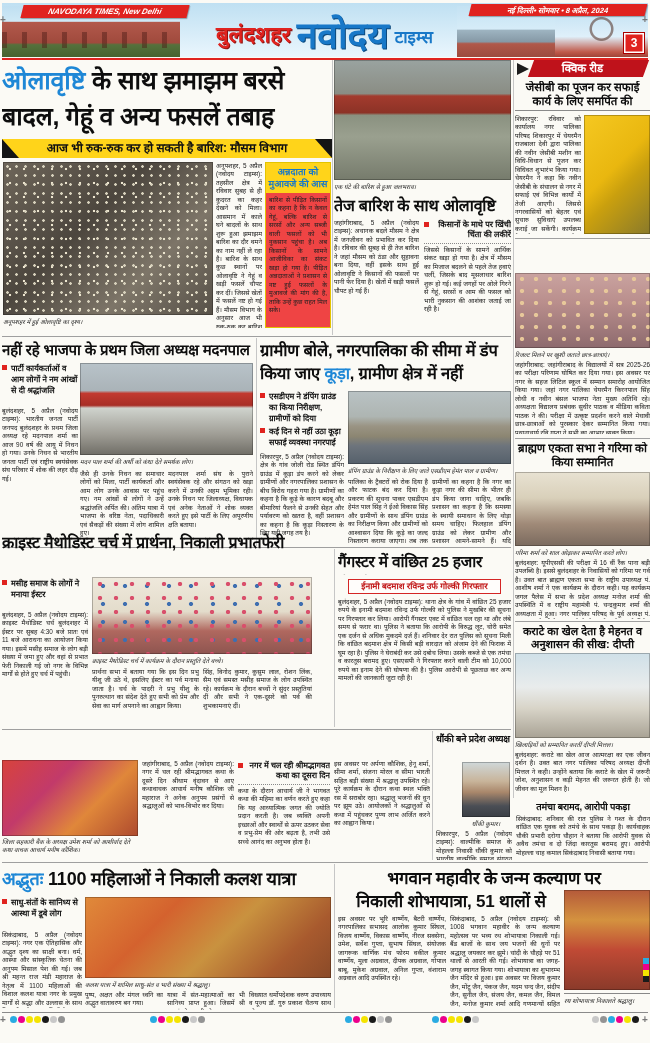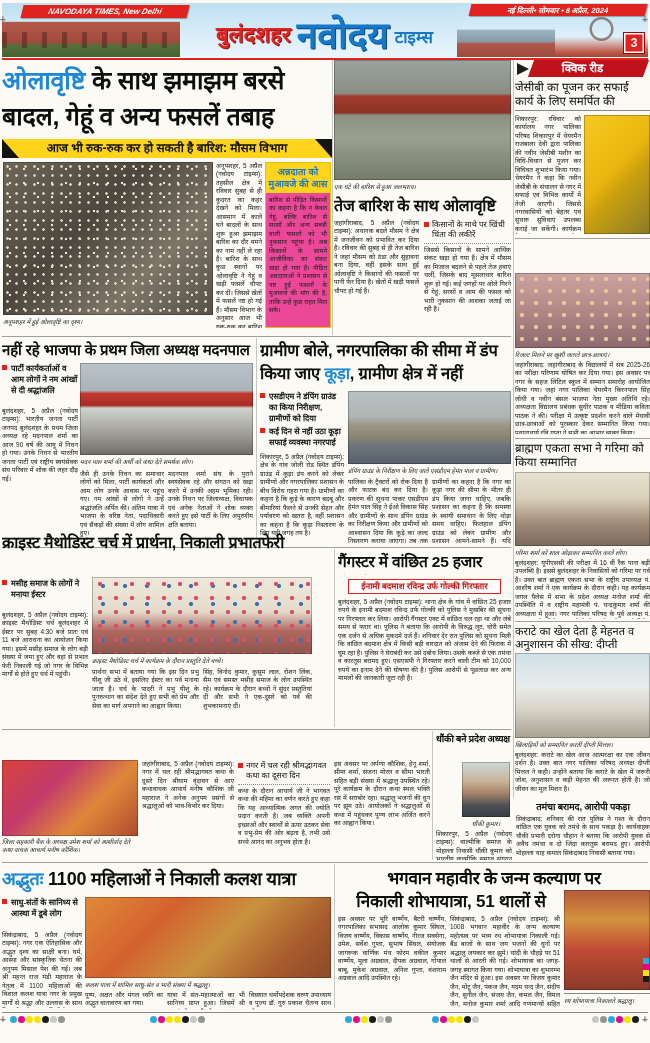--- a/index.html
+++ b/index.html
@@ -21,29 +21,29 @@
 .m-title{position:absolute;left:180px;top:6px;width:285px;height:48px;display:flex;align-items:center;justify-content:center;gap:6px;white-space:nowrap}
 .m-city{font-size:22px;font-weight:700;color:#e0231f;text-shadow:1px 1px 0 #8c1410}
 .m-paper{font-size:37px;font-weight:900;color:#1878c8;text-shadow:1px 1px 0 #0d4a7e}
 .m-suffix{font-size:17px;font-weight:800;color:#1878c8;align-self:flex-end;padding-bottom:9px}
 .ribbon{position:absolute;background:#e0231f;color:#fff;font-weight:700;display:flex;align-items:center;justify-content:center;transform:skewX(-14deg);box-shadow:1px 1px 1px rgba(0,0,0,.3)}
 .pageno{position:absolute;left:624px;top:33px;width:20px;height:20px;background:#e0231f;color:#fff;font-size:12px;font-weight:800;display:flex;align-items:center;justify-content:center;box-shadow:inset 0 0 0 1.5px #fff,0 0 0 1px #a00}
 .redrule{position:absolute;left:2px;top:58px;width:646px;height:2px;background:#e0231f}
 .strap{position:absolute;left:2px;top:139px;width:330px;height:19px;background:#ffd41a;font-size:12px;font-weight:800;color:#111;text-align:center;line-height:19px;overflow:hidden}
 .strap::before{content:"";position:absolute;left:0;top:0;border-bottom:19px solid #141414;border-right:17px solid transparent}
 .strap::after{content:"";position:absolute;right:0;top:0;border-top:19px solid #141414;border-left:17px solid transparent}
-.annbox{position:absolute;left:265px;top:162px;width:66px;height:166px;background:#ec4899;border:1px solid #e3c400;overflow:hidden}
+.annbox{position:absolute;left:265px;top:162px;width:66px;height:166px;background:#ef4444;border:1px solid #e3c400;overflow:hidden}
 .annbox .bt{background:#ffd41a;color:#1878c8;font-size:9.5px;font-weight:800;text-align:center;line-height:1.25;padding:3px 2px}
 .annbox .bb{font-size:6.3px;line-height:1.35;text-align:justify;color:#222;padding:3px 3px}
 .qr{position:absolute;left:515px;top:60px;width:135px;height:17px}
 .qr .band{position:absolute;left:16px;top:0;right:4px;bottom:0;background:#bf121b;transform:skewX(-20deg)}
 .qr .txt{position:relative;color:#fff;font-weight:800;font-size:11.5px;text-align:center;line-height:17px}
 .qr::before{content:"";position:absolute;left:2px;top:3px;border-top:6px solid transparent;border-bottom:6px solid transparent;border-left:12px solid #1d1d1d;z-index:2}
-.railh{position:absolute;font-size:11.5px;font-weight:400;color:#0d0d0d;text-align:left;line-height:1.2;overflow:hidden}
-.inset{font-size:8px;font-weight:400;line-height:1.3;color:#111;border-bottom:1px dotted #888;padding:1px 0 2px 8px;position:relative;text-align:left;margin-bottom:2px}
+.railh{position:absolute;font-size:11.5px;font-weight:700;color:#0d0d0d;text-align:center;line-height:1.2;overflow:hidden}
+.inset{font-size:8px;font-weight:700;line-height:1.3;color:#111;border-bottom:1px dotted #888;padding:1px 0 2px 8px;position:relative;text-align:right;margin-bottom:2px}
 .inset::before{content:"";position:absolute;left:0;top:3px;width:5px;height:5px;background:#e0231f}
 .redbox{position:absolute;border:1px solid #d42525;color:#c01414;background:#fffdfb;font-size:8.5px;font-weight:800;text-align:center;line-height:13px;overflow:hidden}
 .marks{position:absolute;display:flex;gap:1px}
 .dot{width:7px;height:7px;border-radius:50%;display:inline-block}
 .dc{background:#29abe2}.dm{background:#ec008c}.dy{background:#f5e400}.dk{background:#1a1a1a}.dg1{background:#c8c8c8}.dg2{background:#939393}
 .cross{position:absolute;color:#777;font-size:10px;font-weight:700}
 .chip{width:6px;height:6px}
 
 .p-hail{background:radial-gradient(#d8d2bd 1px,transparent 1.6px),radial-gradient(#ece5cf 1px,transparent 1.6px),linear-gradient(135deg,#6e665a,#4c463e 40%,#7d7568 70%,#575148)}
 .p-hail{background-size:9px 9px,14px 14px,100% 100%}

